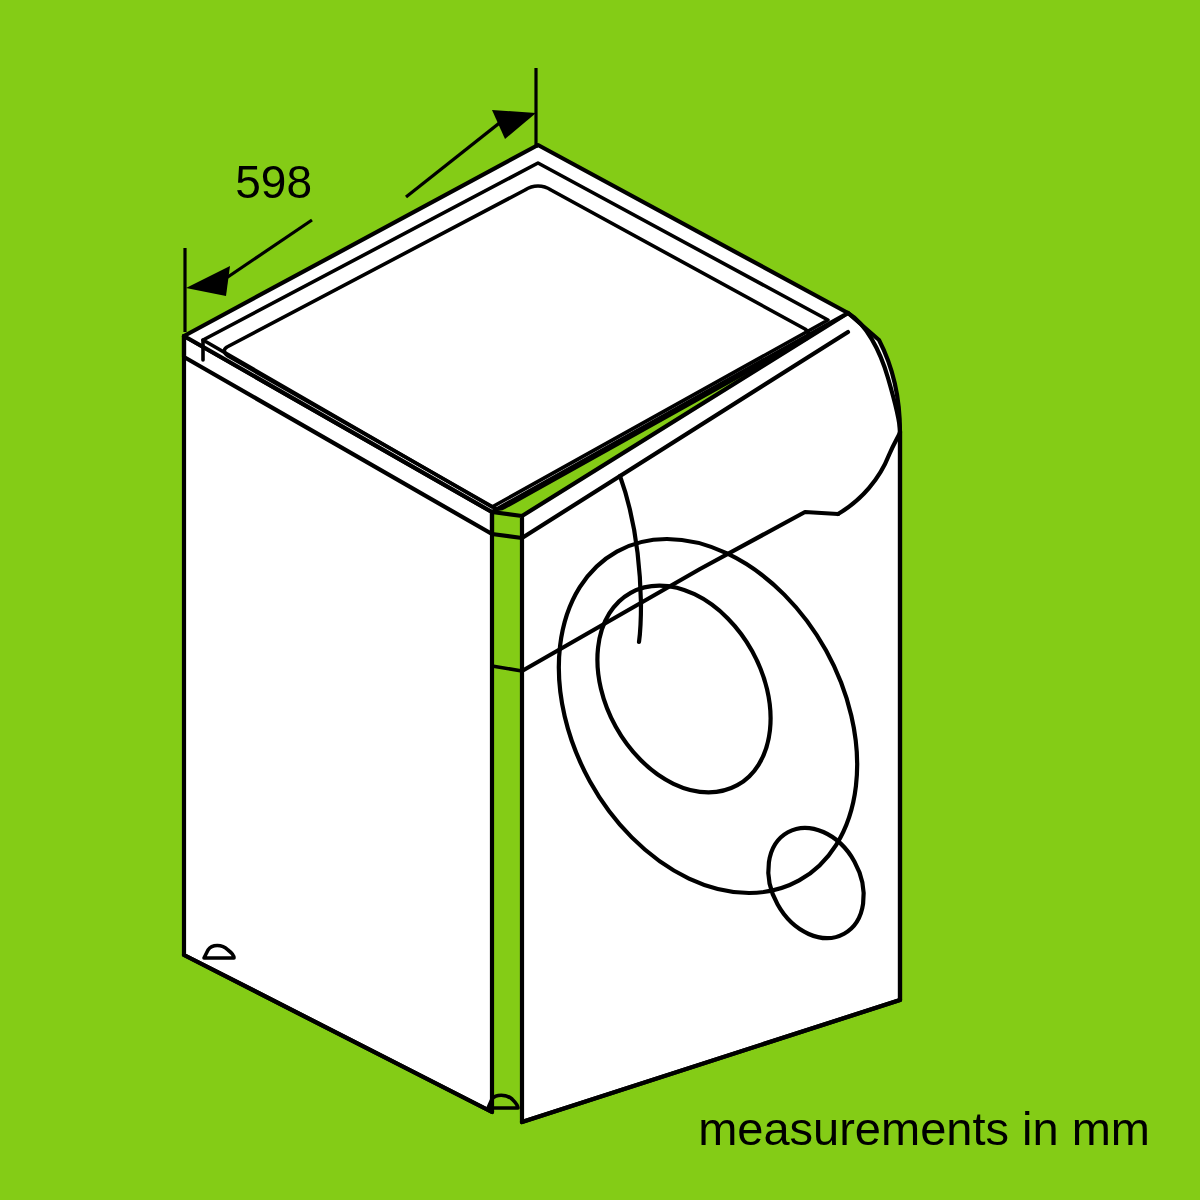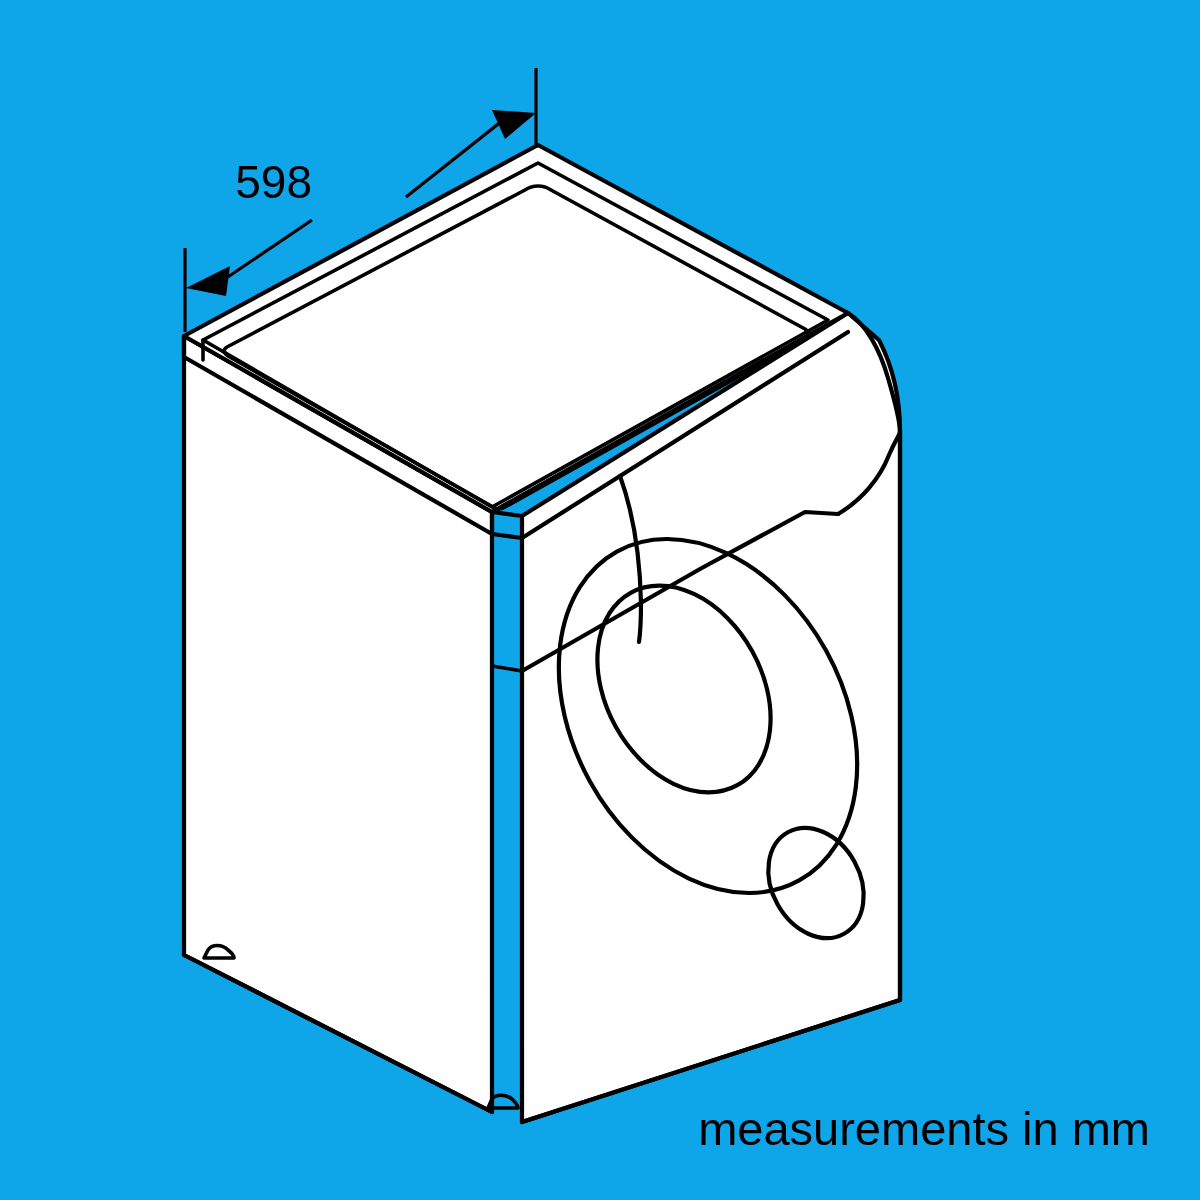--- a/index.html
+++ b/index.html
@@ -11,21 +11,21 @@
   body {
     width: 1200px;
     height: 1200px;
     font-family: "Liberation Sans", sans-serif;
     overflow: hidden;
   }
   #drawing-root {
     position: relative;
     width: 1200px;
     height: 1200px;
-    background: #0ea5e9;
+    background: #84cc16;
   }
   svg#tech-drawing {
     position: absolute;
     top: 0;
     left: 0;
     width: 1200px;
     height: 1200px;
     display: block;
   }
   .outline {

